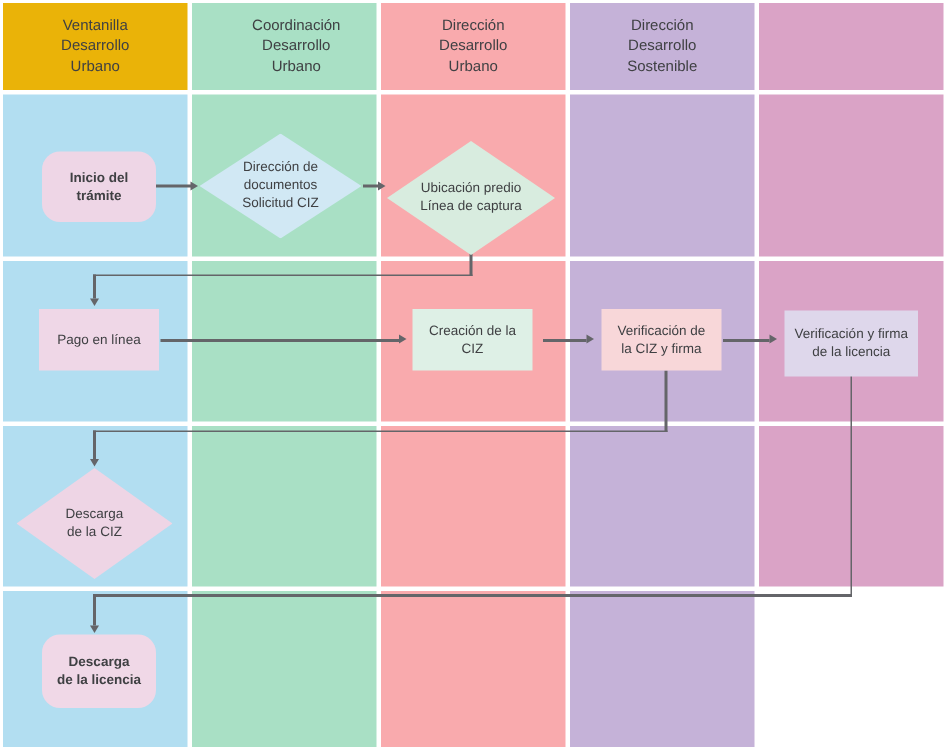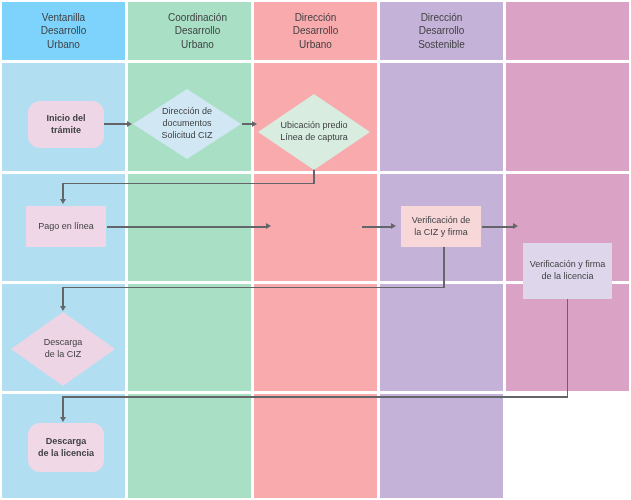--- a/index.html
+++ b/index.html
@@ -43,32 +43,32 @@
     border-left:3.5px solid transparent; border-right:3.5px solid transparent;
     border-top:5.5px solid var(--conn,#646569);
   }
   
   #n-inicio          { left:28px;  top:101px; width:76px;  height:47px; }
   #n-revision        { left:133px; top:89px;  width:108px; height:70px; }
   #n-ubicacion       { left:258px; top:94px;  width:112px; height:76px; }
   #n-pago            { left:26px;  top:206px; width:80px;  height:41px; }
   #n-creacion        { left:275px; top:206px; width:80px;  height:41px; }
   #n-verif-ciz       { left:401px; top:206px; width:80px;  height:41px; }
-  #n-verif-lic       { left:523px; top:207px; width:89px;  height:56px;margin-top:36px; }
+  #n-verif-lic       { left:523px; top:207px; width:89px;  height:44px; }
   #n-descarga-ciz    { left:11px;  top:312px; width:104px; height:74px; }
   #n-descarga-lic    { left:28px;  top:423px; width:76px;  height:49px; }
 </style>
 </head>
 <body>
 
 <div id="stage" style="--conn: #646569; --text: #3f4043; background: rgb(255, 255, 255);">
 
   <div id="lanes">
 
-    <div class="cell lane-header" style="background: #7dd3fc;"><span>Ventanilla
+    <div class="cell lane-header" style="background: #eab308;"><span>Ventanilla
 Desarrollo
 Urbano</span></div>
     <div class="cell lane-header" style="background: rgb(169, 224, 197); padding-left: 16px;"><span>Coordinación
 Desarrollo
 Urbano</span></div>
     <div class="cell lane-header" style="background: rgb(249, 170, 173);"><span>Dirección
 Desarrollo
 Urbano</span></div>
     <div class="cell lane-header" style="background: rgb(197, 178, 216);"><span>Dirección
 Desarrollo
@@ -146,20 +146,22 @@
   </div>
 
   <div id="n-inicio" class="node rounded" style="background: rgb(238, 214, 230);">Inicio del
 trámite</div>
   <div id="n-revision" class="node diamond" style="background: rgb(209, 232, 244);">Dirección de
 documentos
 Solicitud CIZ</div>
   <div id="n-ubicacion" class="node diamond" style="background: rgb(216, 236, 223);">Ubicación predio
 Línea de captura</div>
   <div id="n-pago" class="node" style="background: rgb(239, 215, 231);">Pago en línea</div>
+  <div id="n-creacion" class="node" style="background: rgb(222, 240, 230);">Creación de la
+CIZ</div>
   <div id="n-verif-ciz" class="node" style="background: rgb(248, 215, 217);">Verificación de
 la CIZ y firma</div>
   <div id="n-verif-lic" class="node" style="background: rgb(222, 215, 235);">Verificación y firma
 de la licencia</div>
   <div id="n-descarga-ciz" class="node diamond" style="background: rgb(238, 213, 229);">Descarga
 de la CIZ</div>
   <div id="n-descarga-lic" class="node rounded" style="background: rgb(240, 216, 231);">Descarga
 de la licencia</div>
 
 </div>

